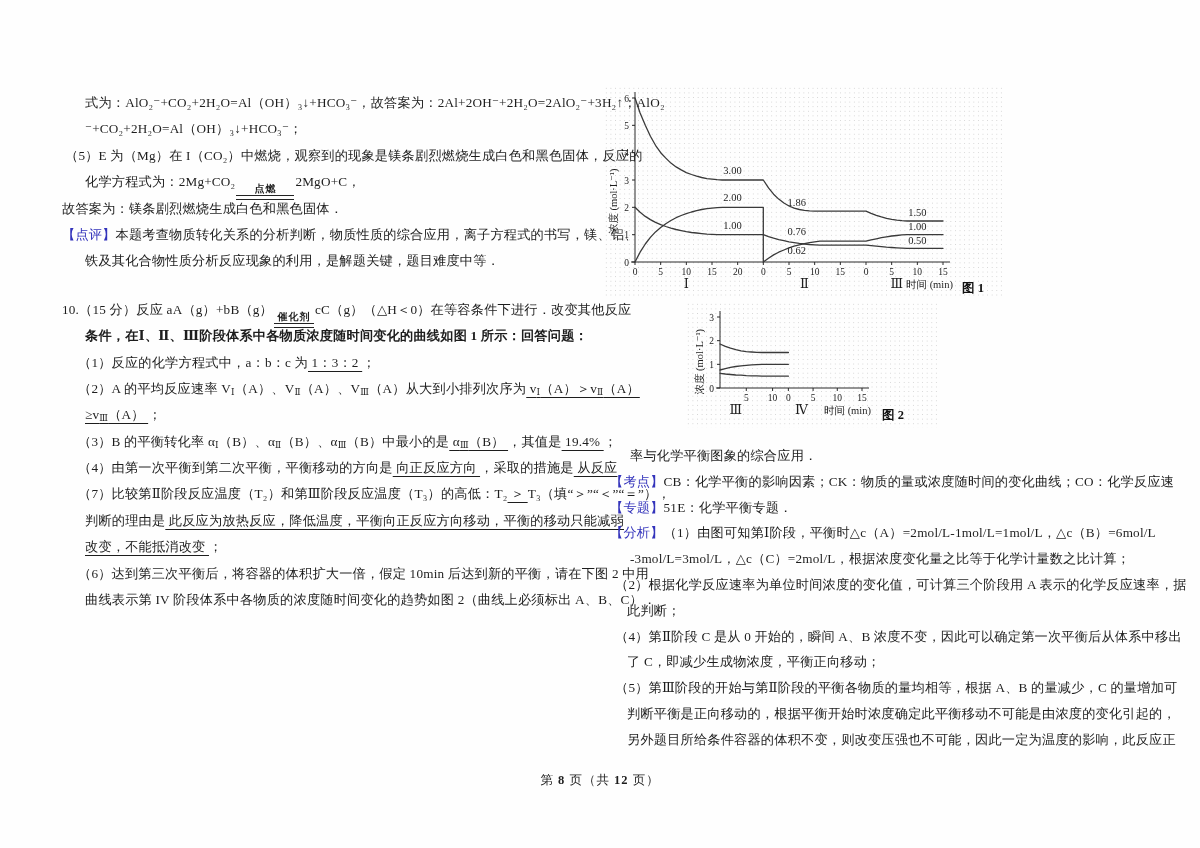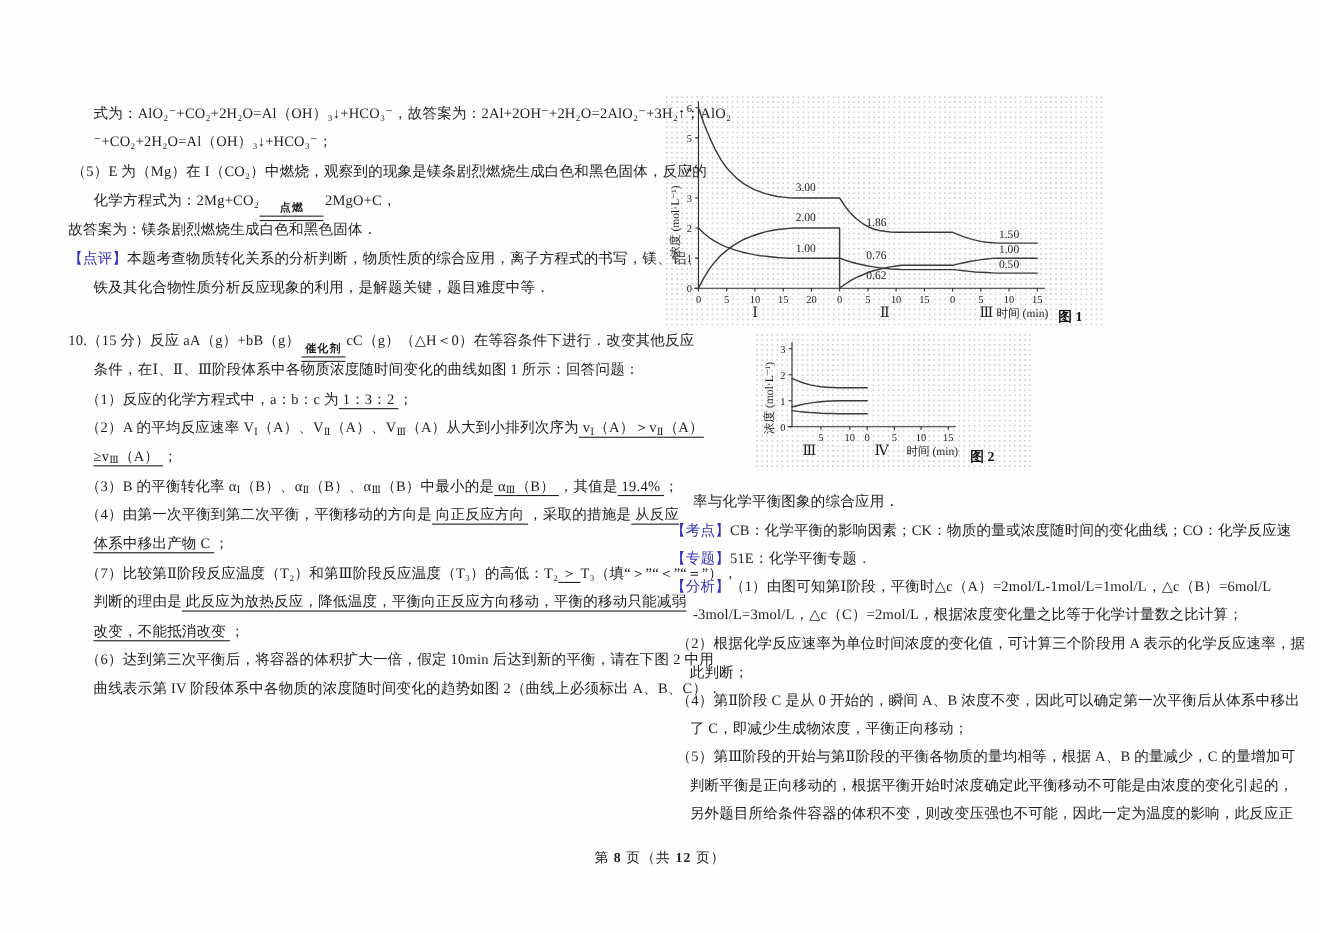--- a/index.html
+++ b/index.html
@@ -136,27 +136,26 @@
   </div>
   <div class="col" id="colL">
       <div class="ln" style="padding-left: 23px;"><span class="">式为：AlO₂⁻+CO₂+2H₂O=Al（OH）₃↓+HCO₃⁻，故答案为：2Al+2OH⁻+2H₂O=2AlO₂⁻+3H₂↑；AlO₂</span></div>
       <div class="ln" style="padding-left: 23px;"><span class="">⁻+CO₂+2H₂O=Al（OH）₃↓+HCO₃⁻；</span></div>
       <div class="ln" style="padding-left: 3px;"><span class="">（5）E 为（Mg）在 I（CO₂）中燃烧，观察到的现象是镁条剧烈燃烧生成白色和黑色固体，反应的</span></div>
       <div class="ln" style="padding-left: 23px;"><span class="">化学方程式为：2Mg+CO₂</span><span class="stk" style="width: 58px;"><span class="stk-t">点燃</span><span class="stk-s"></span></span><span class="">2MgO+C，</span></div>
       <div class="ln"><span class="">故答案为：镁条剧烈燃烧生成白色和黑色固体．</span></div>
       <div class="ln"><span class="blue">【点评】</span><span class="">本题考查物质转化关系的分析判断，物质性质的综合应用，离子方程式的书写，镁、铝、</span></div>
       <div class="ln" style="padding-left: 23px;"><span class="">铁及其化合物性质分析反应现象的利用，是解题关键，题目难度中等．</span></div>
       <div class="ln" style="margin-top: 22px;"><span class="">10.（15 分）反应 aA（g）+bB（g）</span><span class="stk" style="width: 40px;"><span class="stk-t">催化剂</span><span class="stk-s"></span></span><span class="">cC（g）（△H＜0）在等容条件下进行．改变其他反应</span></div>
-      <div class="ln" style="padding-left: 23px;"><span class="">条件，在Ⅰ、Ⅱ、Ⅲ阶段体系中各物质浓度随时间变化的曲线如图 1 所示：回答问题：</span></div>
+      <div class="ln" style="padding-left: 23px; font-weight: bold;"><span class="">条件，在Ⅰ、Ⅱ、Ⅲ阶段体系中各物质浓度随时间变化的曲线如图 1 所示：回答问题：</span></div>
       <div class="ln" style="padding-left: 16px;"><span class="">（1）反应的化学方程式中，a：b：c 为</span><span class="u"><span class="">  1：3：2  </span></span><span class="">；</span></div>
       <div class="ln" style="padding-left: 16px;"><span class="">（2）A 的平均反应速率 V</span><span class="sb">Ⅰ</span><span class="">（A）、V</span><span class="sb">Ⅱ</span><span class="">（A）、V</span><span class="sb">Ⅲ</span><span class="">（A）从大到小排列次序为</span><span class="u"><span class="">  v</span><span class="sb">Ⅰ</span><span class="">（A）＞v</span><span class="sb">Ⅱ</span><span class="">（A）</span></span></div>
       <div class="ln" style="padding-left: 23px;"><span class="u"><span class="">≥v</span><span class="sb">Ⅲ</span><span class="">（A）    </span></span><span class="">；</span></div>
       <div class="ln" style="padding-left: 16px;"><span class="">（3）B 的平衡转化率 α</span><span class="sb">Ⅰ</span><span class="">（B）、α</span><span class="sb">Ⅱ</span><span class="">（B）、α</span><span class="sb">Ⅲ</span><span class="">（B）中最小的是</span><span class="u"><span class="">  α</span><span class="sb">Ⅲ</span><span class="">（B）   </span></span><span class="">，其值是</span><span class="u"><span class="">  19.4%  </span></span><span class="">；</span></div>
       <div class="ln" style="padding-left: 16px;"><span class="">（4）由第一次平衡到第二次平衡，平衡移动的方向是</span><span class="u"><span class="">  向正反应方向  </span></span><span class="">，采取的措施是</span><span class="u"><span class="">  从反应</span></span></div>
-      <div class="ln" style="padding-left: 23px;"><span class="u"><span class="">体系中移出产物 C   </span></span><span class="">；</span></div>
       <div class="ln" style="padding-left: 16px;"><span class="">（7）比较第Ⅱ阶段反应温度（T₂）和第Ⅲ阶段反应温度（T₃）的高低：T₂</span><span class="u"><span class="">  ＞  </span></span><span class="">T₃（填“＞”“＜”“＝”），</span></div>
       <div class="ln" style="padding-left: 23px;"><span class="">判断的理由是</span><span class="u"><span class="">  此反应为放热反应，降低温度，平衡向正反应方向移动，平衡的移动只能减弱</span></span></div>
       <div class="ln" style="padding-left: 23px;"><span class="u"><span class="">改变，不能抵消改变  </span></span><span class="">；</span></div>
       <div class="ln" style="padding-left: 16px;"><span class="">（6）达到第三次平衡后，将容器的体积扩大一倍，假定 10min 后达到新的平衡，请在下图 2 中用</span></div>
       <div class="ln" style="padding-left: 23px;"><span class="">曲线表示第 IV 阶段体系中各物质的浓度随时间变化的趋势如图 2（曲线上必须标出 A、B、C）．</span></div>
     </div>
   <div class="col" id="colR">
       <div class="ln" style="padding-left: 20px;"><span class="">率与化学平衡图象的综合应用．</span></div>
       <div class="ln"><span class="blue">【考点】</span><span class="">CB：化学平衡的影响因素；CK：物质的量或浓度随时间的变化曲线；CO：化学反应速</span></div>
       <div class="ln"><span class="blue">【专题】</span><span class="">51E：化学平衡专题．</span></div>

